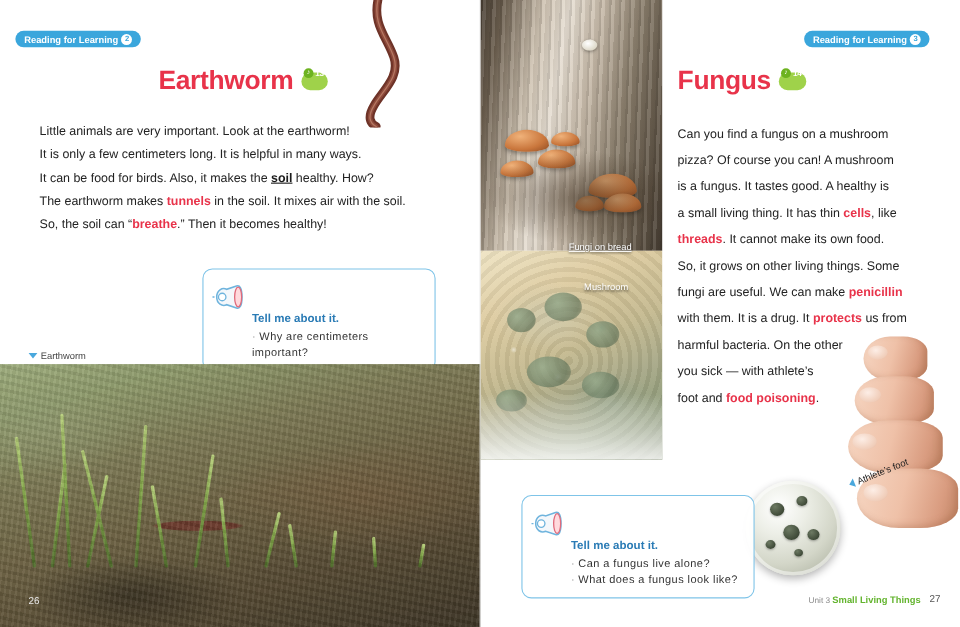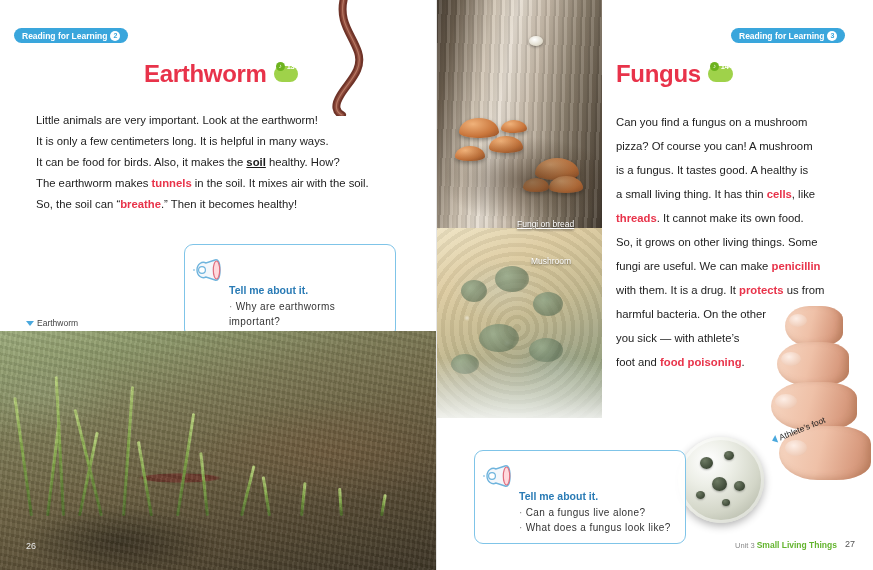--- a/index.html
+++ b/index.html
@@ -308,21 +308,21 @@
     <div class="tell-box tell-left">
       <span class="megaphone">
         <svg width="30" height="26" viewBox="0 0 30 26" aria-hidden="true">
           <path d="M4 13 C4 7, 9 4, 13 6 L22 3 C25 2, 27 5, 27 13 C27 21, 25 24, 22 23 L13 20 C9 22, 4 19, 4 13 Z" fill="#f4f7fb" stroke="#6fb4dd" stroke-width="1.4"></path>
           <ellipse cx="23.5" cy="13" rx="3.2" ry="9" fill="#ffd9dd" stroke="#e06b7c" stroke-width="1.2"></ellipse>
           <circle cx="9" cy="13" r="3.4" fill="#ffffff" stroke="#6fb4dd" stroke-width="1.2"></circle>
           <path d="M2 13 L0 13" stroke="#6fb4dd" stroke-width="1.2"></path>
         </svg>
       </span>
       <div class="tell-title">Tell me about it.</div>
-      <div class="tell-q"><span class="bullet">·</span><span>Why are earthworms important?</span></div>
+      <div class="tell-q"><span class="bullet">·</span><span>Why are centimeters important?</span></div>
     </div>
 
     <div class="cap cap-earthworm">
       <span class="tri-blue"></span>
       <span>Earthworm</span>
     </div>
 
     <div class="photo-forest">
       <div class="worm-ground"></div>
       <div class="blade" style="left:30px;height:120px;transform:rotate(-8deg)"></div>

